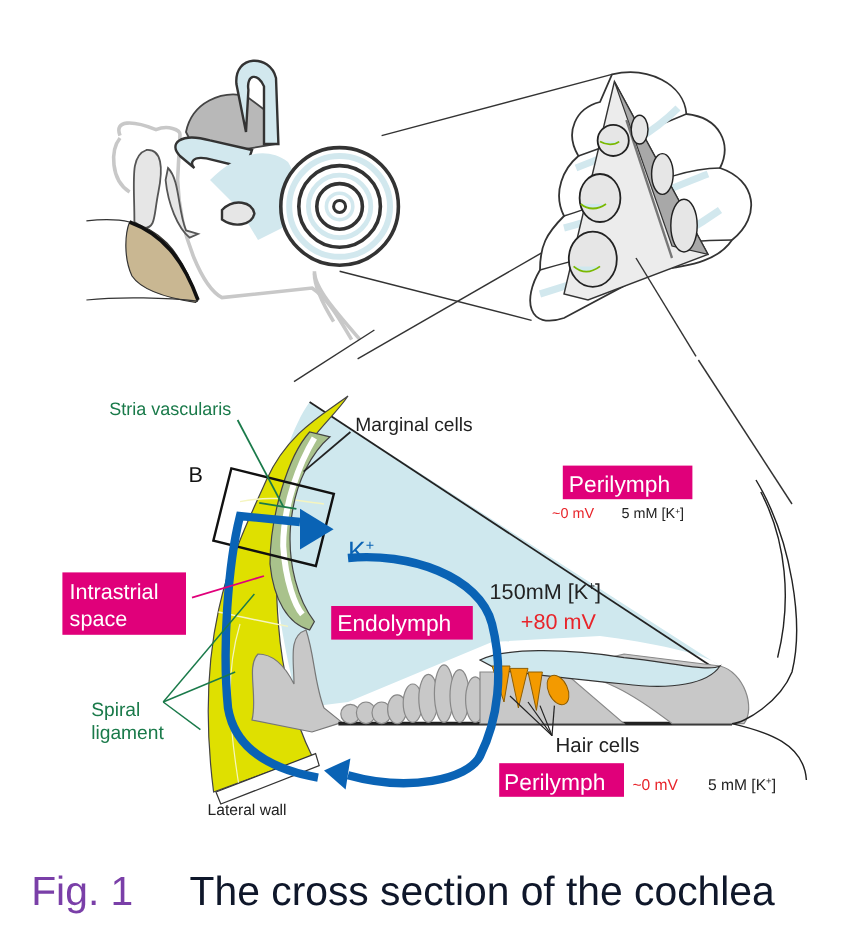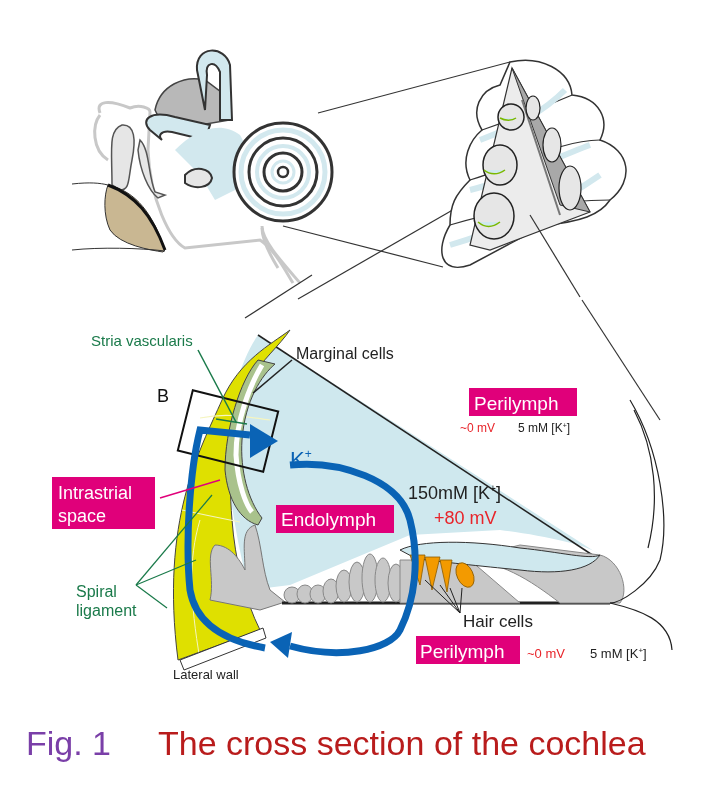--- a/index.html
+++ b/index.html
@@ -1,21 +1,21 @@
 <!DOCTYPE html>
 <html><head>
   <meta charset="utf-8">
   <style>
     html, body { margin: 0; padding: 0; background: #ffffff; }
     body { width: 717px; height: 791px; position: relative; overflow: hidden; font-family: "Liberation Sans", sans-serif; }
     #figure { position: absolute; left: 0; top: 0; width: 717px; height: 700px; }
     .lbl { font-family: "Liberation Sans", sans-serif; }
     .caption { position: absolute; left: 0; top: 712px; width: 577px; height: 60px; font-family: "Liberation Sans", sans-serif; font-size: 34px; white-space: nowrap; }
     .caption .fig-num { position: absolute; left: 26px; top: 12px; color: #7a3fa8; }
-    .caption .fig-title { position: absolute; left: 158px; top: 12px; color: #b91c1c; }
+    .caption .fig-title { position: absolute; left: 158px; top: 12px; color: #0f172a; }
   </style>
 </head>
 <body>
 
 <svg id="figure" viewBox="0 0 717 700" xmlns="http://www.w3.org/2000/svg">
 
   <g>
 
     <path d="M100 113 C95 100 110 100 130 108 C140 104 150 108 150 112 L148 150 C150 200 170 240 185 248 L260 240 C275 250 285 270 293 283" fill="none" stroke="#c8c8c8" stroke-width="3"></path>
     <path d="M262 226 C262 240 280 260 300 283" fill="none" stroke="#c8c8c8" stroke-width="3"></path>

